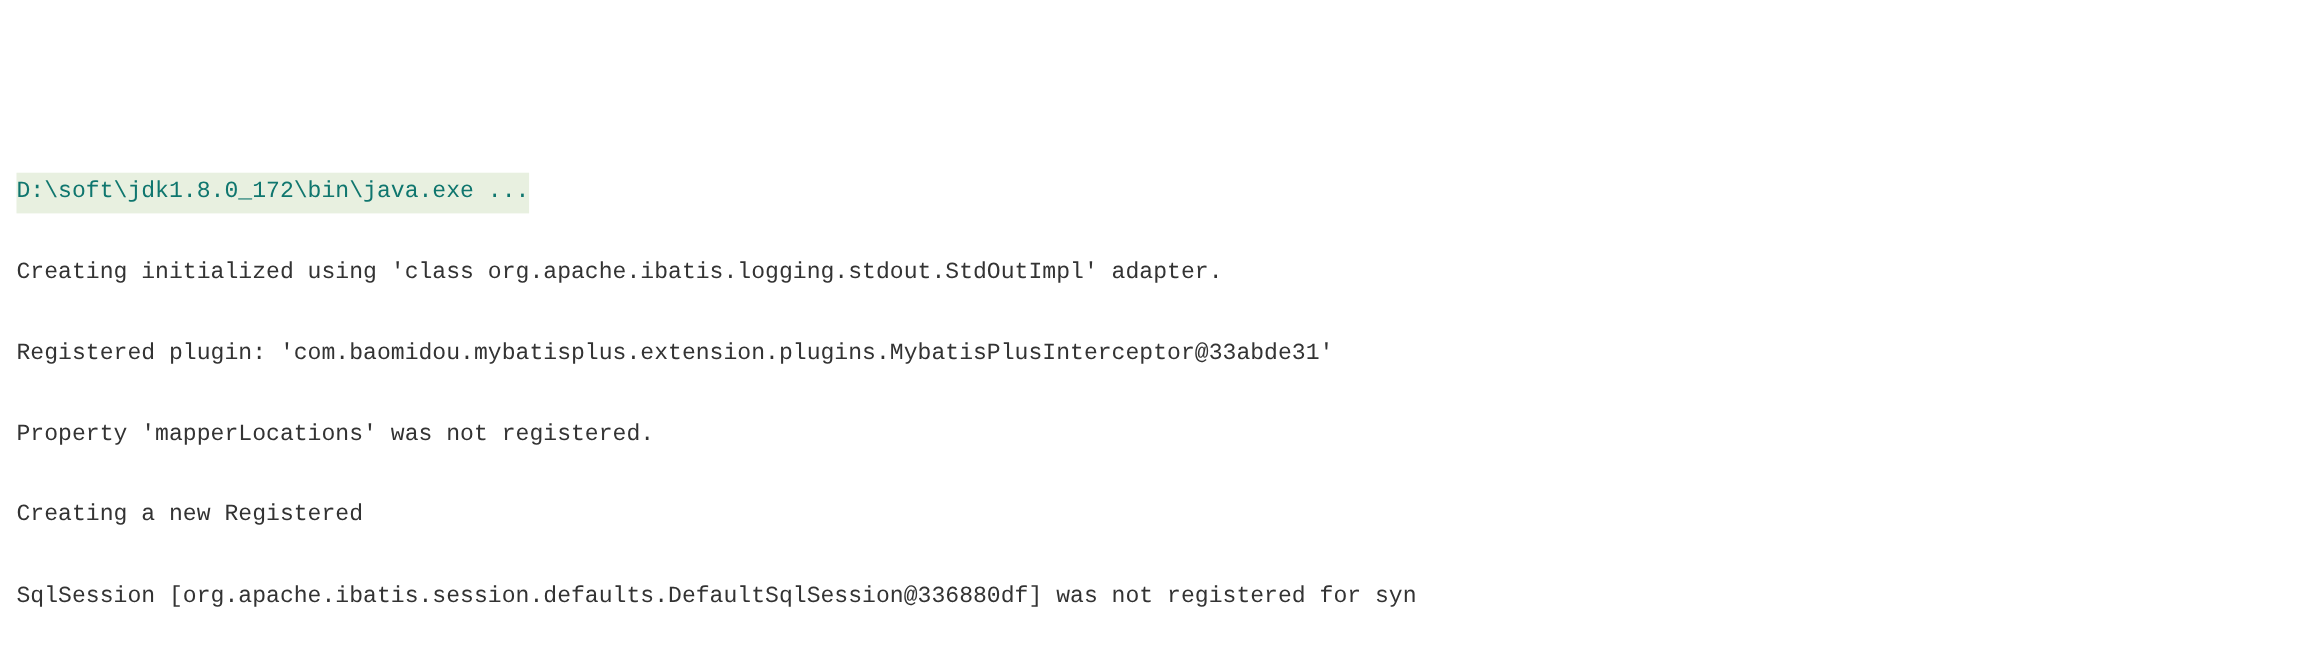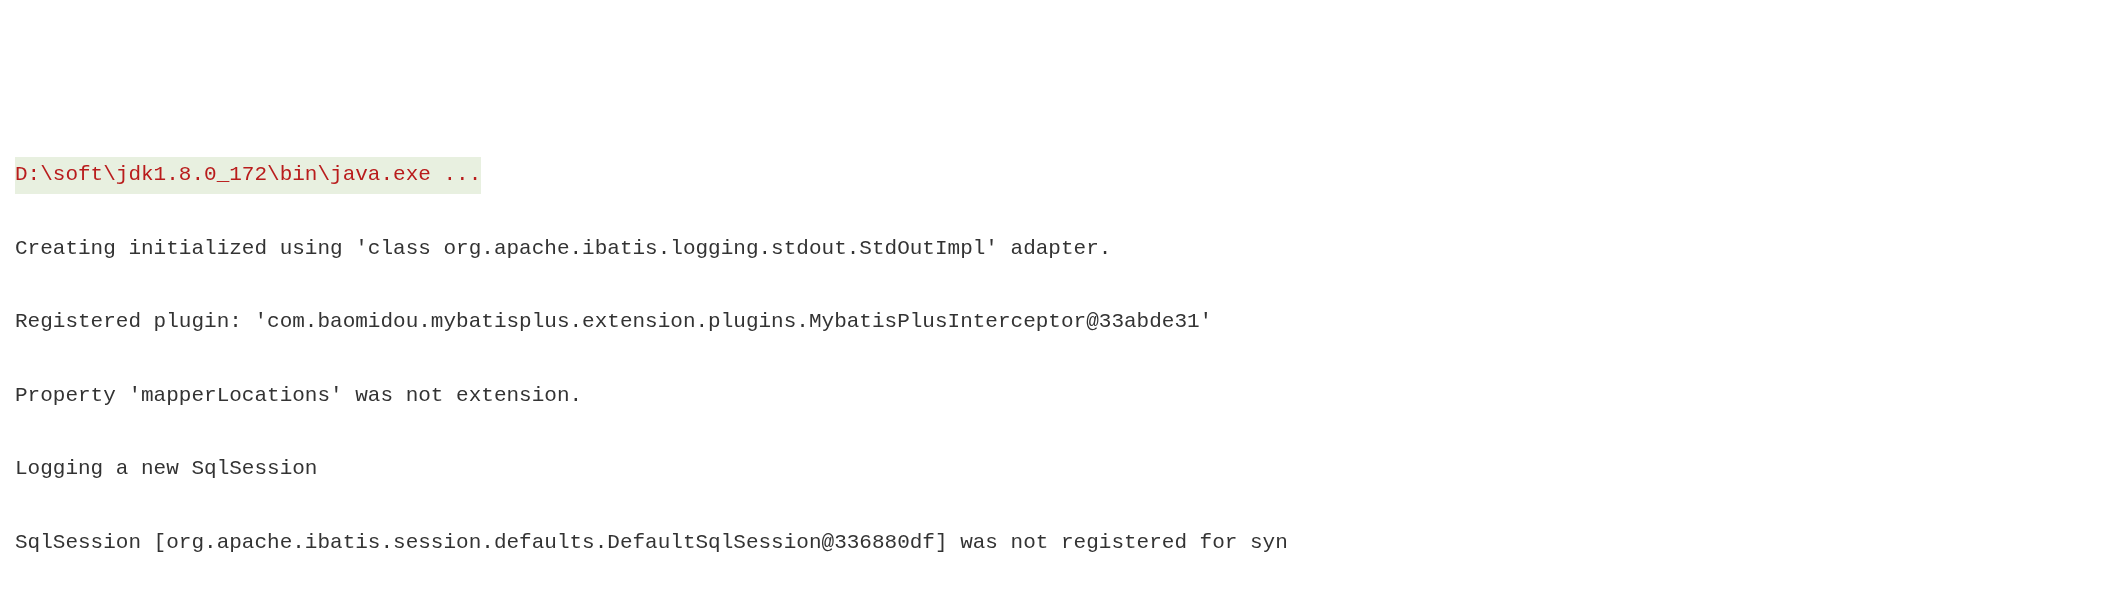--- a/index.html
+++ b/index.html
@@ -16,35 +16,35 @@
       padding: 10px 15px;
       white-space: pre;
       overflow-x: hidden;
       position: relative;
     }
     .log-line {
       display: block;
       white-space: pre;
     }
     .first-line {
-      color: #b91c1c;
+      color: #0f766e;
       background: #e8f0e0;
       display: inline-block;
     }
   </style>
 </head>
 <body>
 
 
 
 <div class="log-line"><span class="first-line">D:\soft\jdk1.8.0_172\bin\java.exe ...</span></div>
 <div class="log-line">Creating initialized using 'class org.apache.ibatis.logging.stdout.StdOutImpl' adapter.</div>
 <div class="log-line">Registered plugin: 'com.baomidou.mybatisplus.extension.plugins.MybatisPlusInterceptor@33abde31'</div>
-<div class="log-line">Property 'mapperLocations' was not extension.</div>
-<div class="log-line">Logging a new SqlSession</div>
+<div class="log-line">Property 'mapperLocations' was not registered.</div>
+<div class="log-line">Creating a new Registered</div>
 <div class="log-line">SqlSession [org.apache.ibatis.session.defaults.DefaultSqlSession@336880df] was not registered for syn</div>
 <div class="log-line">JDBC Connection [com.mysql.cj.jdbc.ConnectionImpl@36061cf3] will not be managed by Spring</div>
 
 
 
 
 
 
 
 

